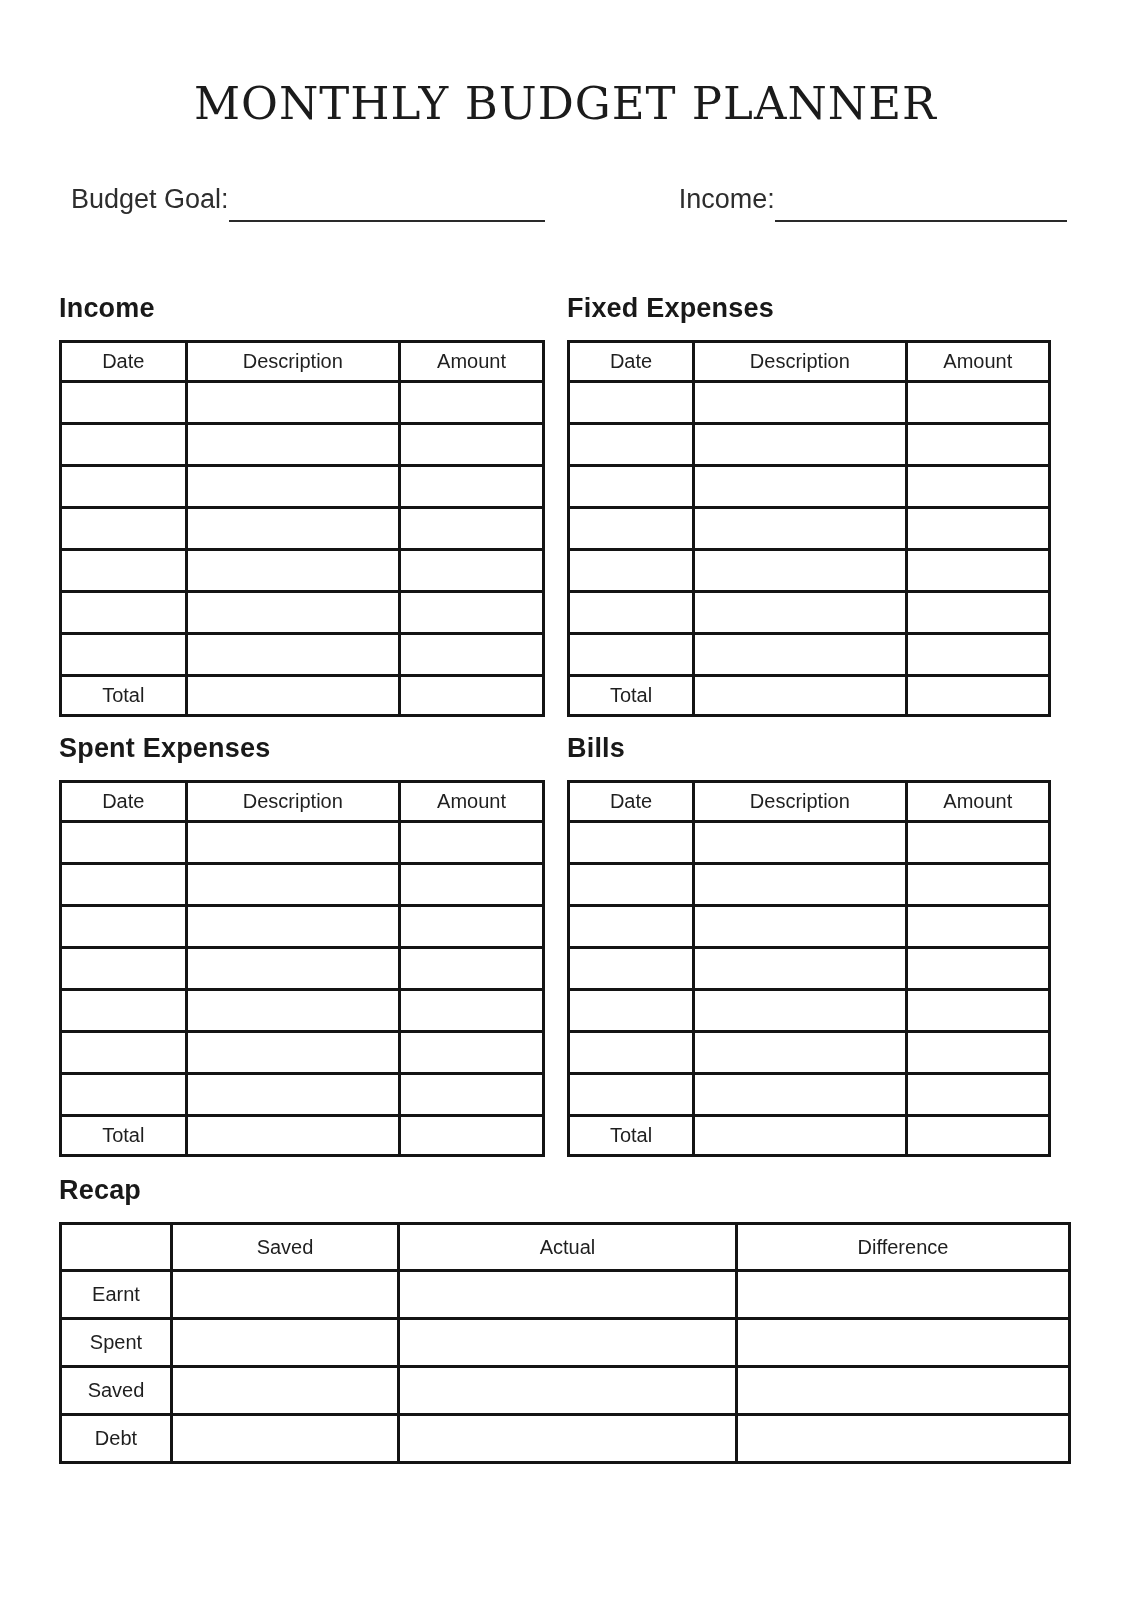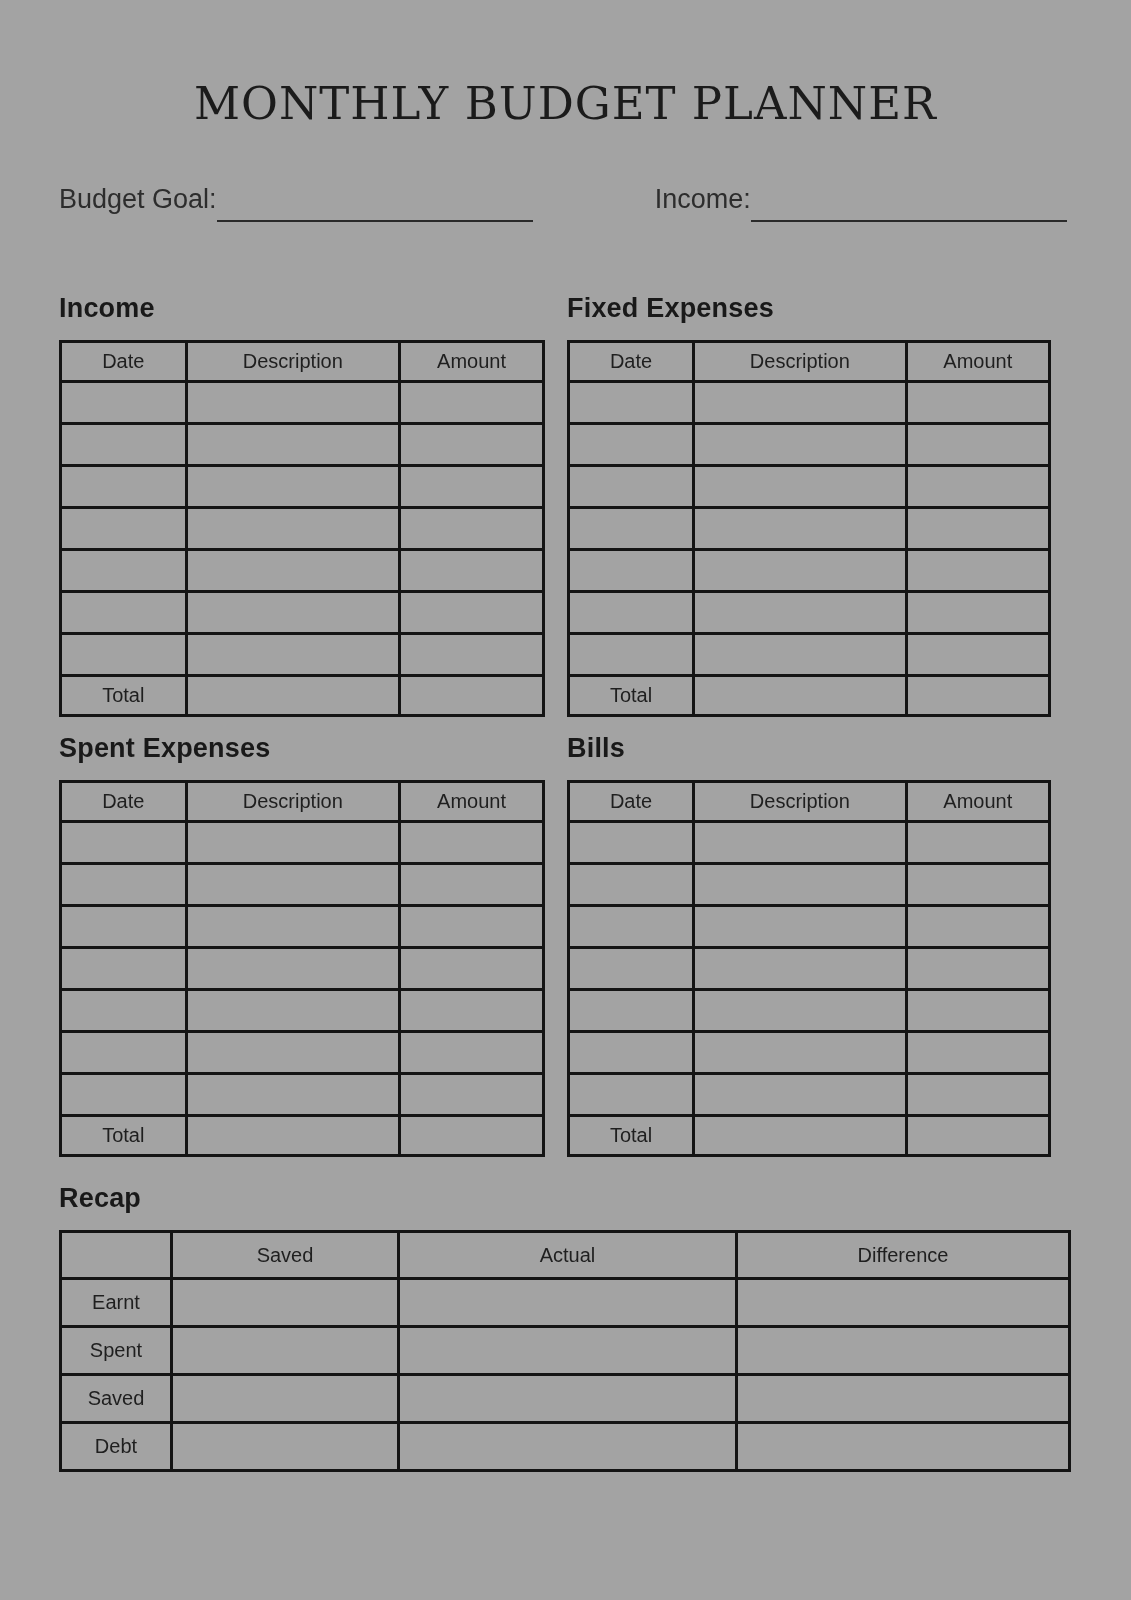--- a/index.html
+++ b/index.html
@@ -1,21 +1,21 @@
 <!DOCTYPE html>
 <html><head>
 <meta charset="utf-8">
 <style>
   * { margin: 0; padding: 0; box-sizing: border-box; }
   html, body { background: #e9e9e9; }
   .page {
     width: 1131px;
     height: 1600px;
     margin: 0 auto;
-    background: #a3a3a3;
+    background: #ffffff;
     font-family: "Liberation Sans", sans-serif;
     color: #1f1f1f;
     overflow: hidden;
   }
   .page-title {
     padding-top: 78px;
     text-align: center;
     font-family: "DejaVu Serif", "Liberation Serif", serif;
     font-size: 45px;
     font-weight: 500;
@@ -28,34 +28,35 @@
     align-items: flex-end;
     margin: 53px 64px 0 59px;
   }
   .field { display: flex; align-items: flex-end; }
   .field-label {
     font-size: 27px;
     color: #2d2d2d;
     white-space: nowrap;
     padding-bottom: 7px;
     line-height: 1.2;
+    margin-left: 12px;
   }
   .field-line { border-bottom: 2px solid #2a2a2a; height: 30px; }
   .field-budget-goal .field-line { width: 316px; }
   .field-month { margin-left: 122px; flex: 1; }
   .field-month .field-line { flex: 1; }
 
   .sections-grid {
     display: grid;
     grid-template-columns: 486px 484px;
     column-gap: 22px;
     margin: 69px 60px 0 59px;
   }
   .sections-grid.second { margin-top: 14px; }
-  .recap-section { margin: 24px 60px 0 59px; }
+  .recap-section { margin: 16px 60px 0 59px; }
 
   .section-heading {
     font-size: 27px;
     font-weight: 700;
     color: #191919;
     line-height: 34px;
     margin-bottom: 15px;
     letter-spacing: 0.2px;
   }
 

